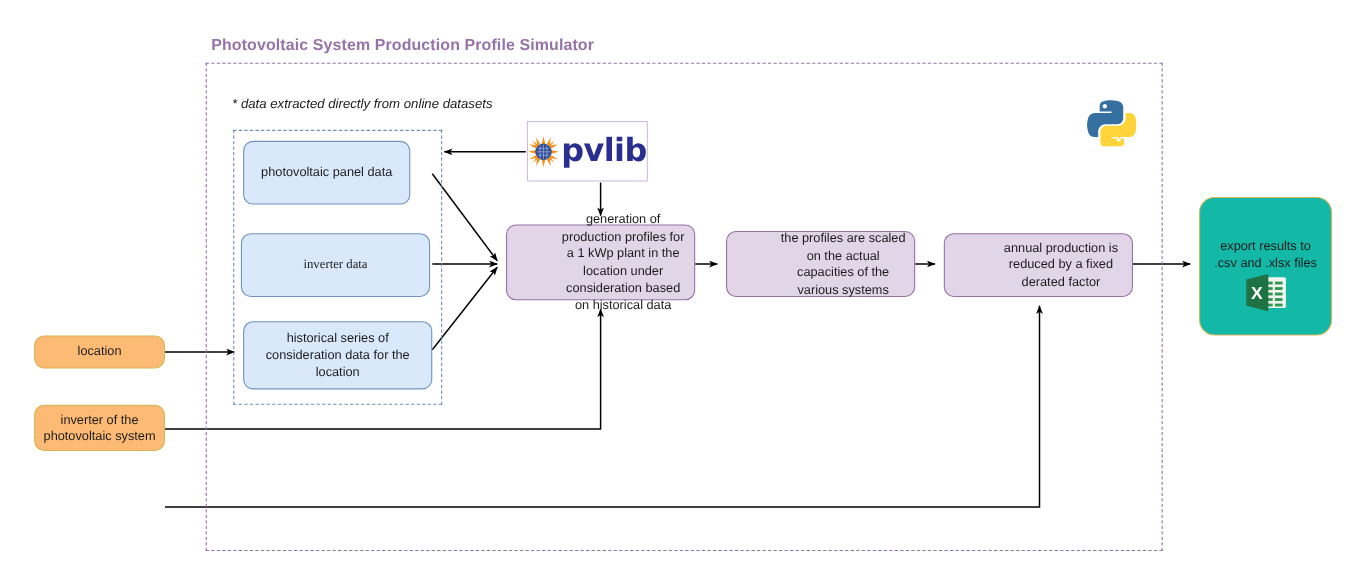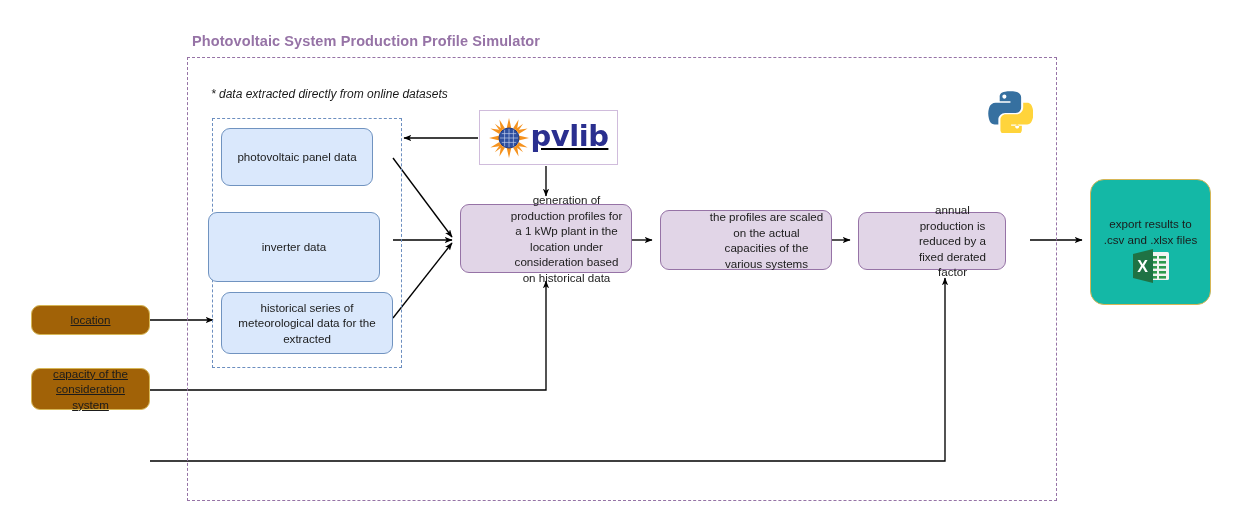--- a/index.html
+++ b/index.html
@@ -85,63 +85,61 @@
   .node.data {
     background: #dae8fc;
     border: 1.1px solid #7093c0;
   }
   .node.proc {
     background: #e1d5e7;
     border: 1.1px solid #9673a6;
     padding-left: 48px;
   }
   .node.input {
-    background: #a16207;
+    background: #fdba74;
     border: 1.1px solid #d6b656;
-    text-decoration: underline;
   }
   .node.output {
     background: #14b8a6;
     border: 1.1px solid #d6b656;
     border-radius: 14px;
     flex-direction: column;
     justify-content: flex-start;
     padding-top: 36px;
   }
   
   #n-panel      { left: 221px; top: 128px; width: 152px; height: 58px; }
-  #n-inverter   { left: 208px; top: 212px; width: 172px; height: 70px; }
+  #n-inverter   { left: 219px; top: 212px; width: 172px; height: 58px; font-family: Liberation Serif, serif; }
   #n-meteo      { left: 221px; top: 292px; width: 172px; height: 62px; }
   #n-generation { left: 460px; top: 204px; width: 172px; height: 69px; }
   #n-scaled     { left: 660px; top: 210px; width: 172px; height: 60px; }
-  #n-derated    { left: 858px; top: 212px; width: 148px; height: 58px; align-items: center; }
+  #n-derated    { left: 858px; top: 212px; width: 172px; height: 58px; align-items: center; }
   #n-location   { left: 31px;  top: 305px; width: 119px; height: 30px; }
   #n-capacity   { left: 31px;  top: 368px; width: 119px; height: 42px; }
   #n-derating   { left: 31px;  top: 444px; width: 119px; height: 34px; }
   #n-export     { left: 1090px; top: 179px; width: 121px; height: 126px; }
   .export-label {
     font-size: 11.6px;
     line-height: 15.5px;
     text-align: center;
   }
   
   #pvlib-box {
     position: absolute;
     left: 479px;
     top: 110px;
-    width: 139px;
+    width: 110px;
     height: 55px;
     box-sizing: border-box;
     background: #ffffff;
     border: 1.4px solid #d0bcdc;
     display: flex;
     align-items: center;
     justify-content: center;
     gap: 2px;
-    text-decoration: underline;
   }
   .pvlib-word {
     font-family: "DejaVu Sans", sans-serif;
     font-size: 29px;
     font-weight: 600;
     color: #2a2f8f;
     letter-spacing: -.5px;
     line-height: 1;
     margin-bottom: 2px;
   }
@@ -206,38 +204,38 @@
   <div class="inner-frame"></div>
   <div class="note">* data extracted directly from online datasets</div>
 
   <div class="node data" id="n-panel">
     <span>photovoltaic panel data</span>
   </div>
   <div class="node data" id="n-inverter">
     <span>inverter data</span>
   </div>
   <div class="node data" id="n-meteo">
-    <span>historical series of meteorological data for the extracted</span>
+    <span>historical series of consideration data for the location</span>
   </div>
 
   <div class="node proc" id="n-generation">
     <span>generation of production profiles for a 1 kWp plant in the location under consideration based on historical data</span>
   </div>
   <div class="node proc" id="n-scaled">
     <span>the profiles are scaled on the actual capacities of the various systems</span>
   </div>
   <div class="node proc" id="n-derated">
     <span>annual production is reduced by a fixed derated factor</span>
   </div>
 
   <div class="node input" id="n-location">
     <span>location</span>
   </div>
   <div class="node input" id="n-capacity">
-    <span>capacity of the consideration system</span>
+    <span>inverter of the photovoltaic system</span>
   </div>
 
   <div class="node output" id="n-export">
     <span class="export-label">export results to .csv and .xlsx files</span>
     <svg class="excel-icon" viewBox="0 0 40 36" xmlns="http://www.w3.org/2000/svg">
       <rect x="17" y="4" width="21" height="28" rx="1.5" fill="#f2f4f2"></rect>
       <g fill="#2f9a4e">
         <rect x="21" y="8" width="5" height="2.6"></rect>
         <rect x="28" y="8" width="7" height="2.6"></rect>
         <rect x="21" y="13" width="5" height="2.6"></rect>

